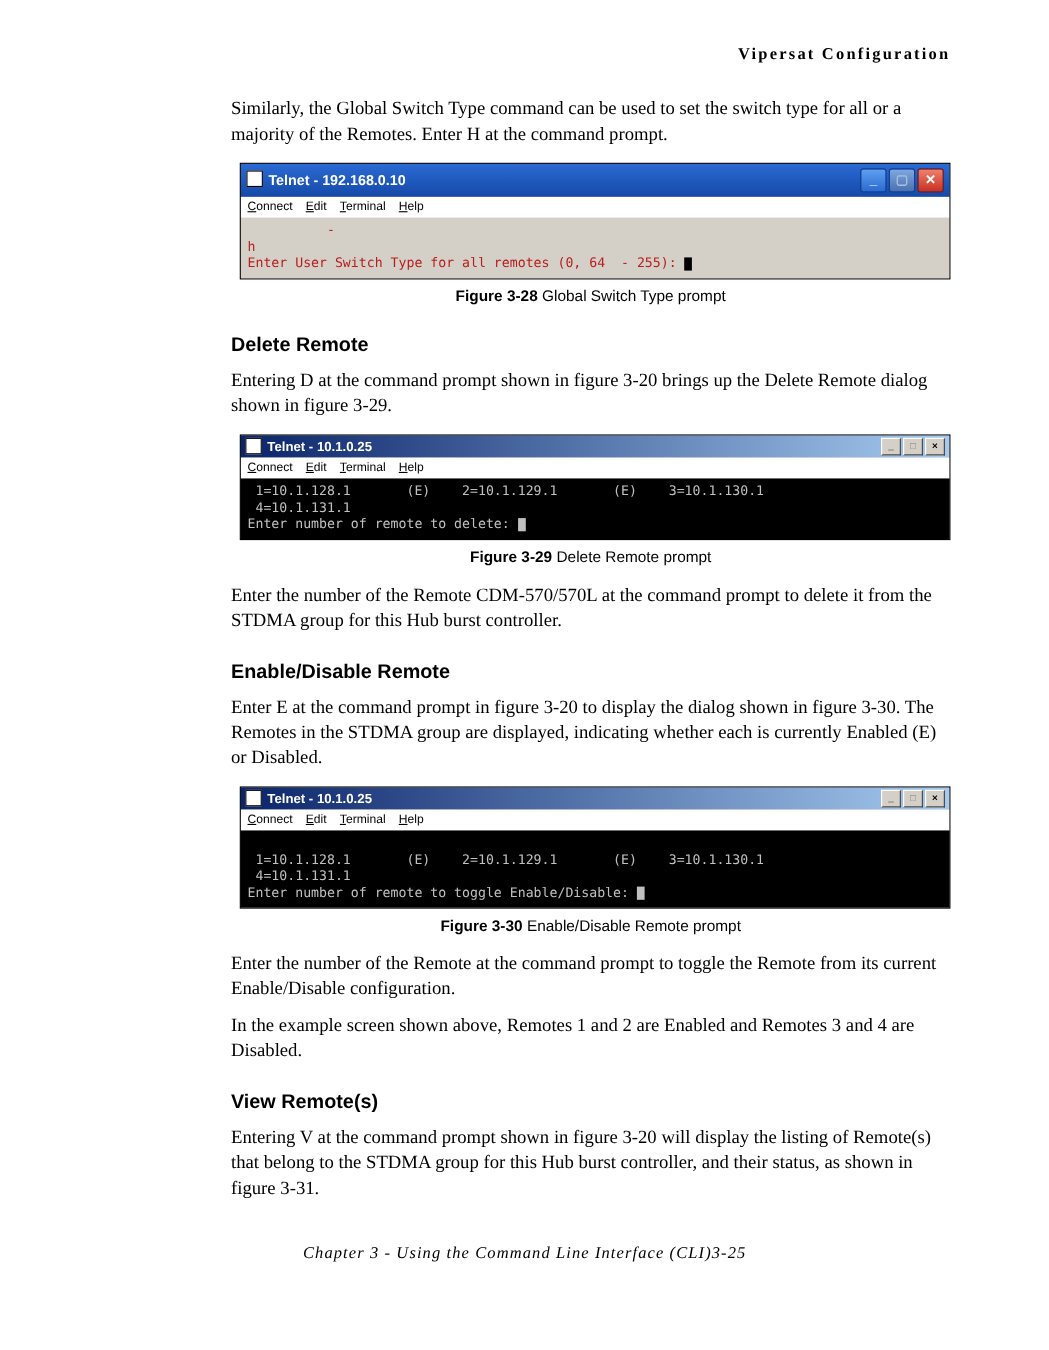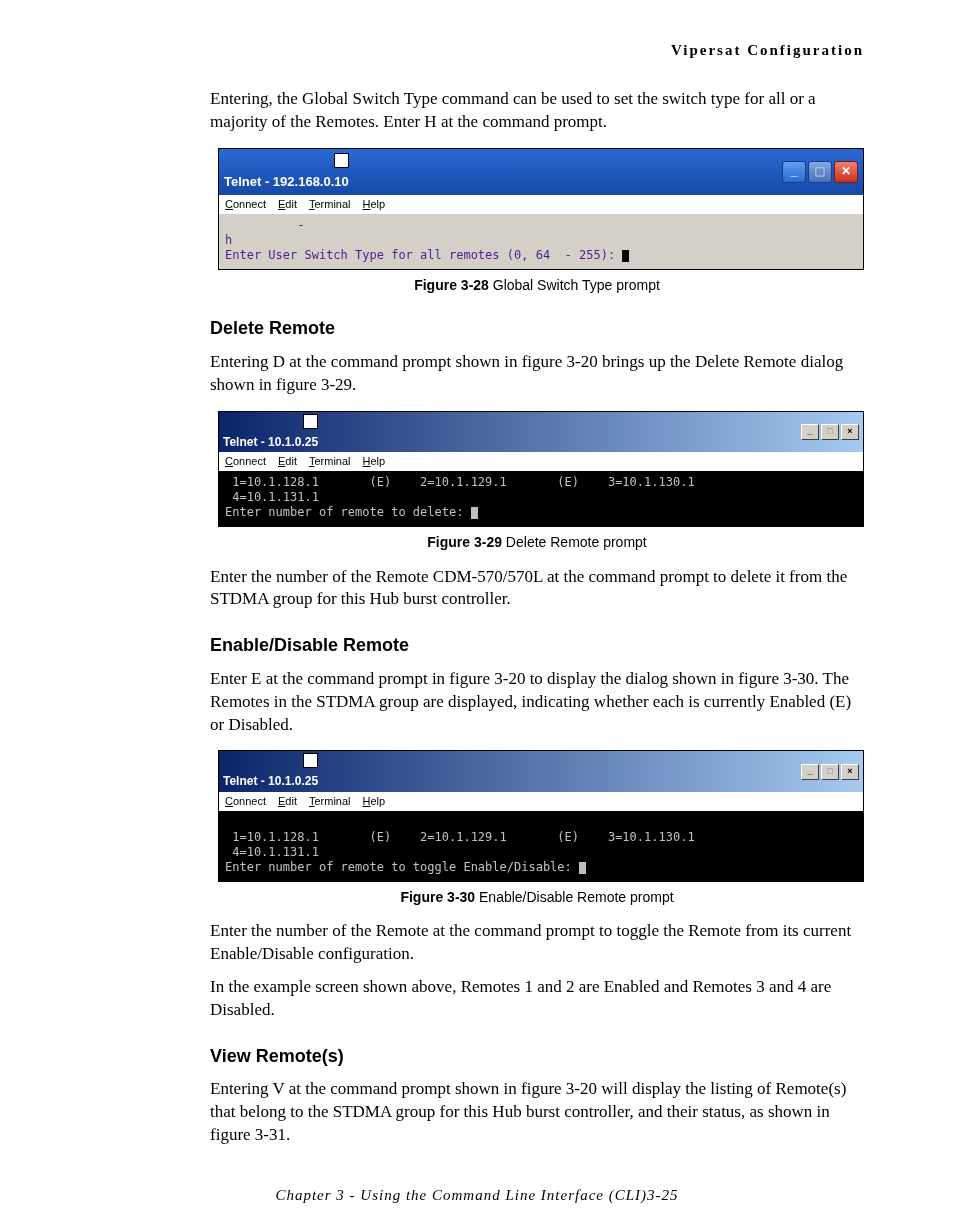--- a/index.html
+++ b/index.html
@@ -59,21 +59,21 @@
   .sc-titlebar.xp {
     background: linear-gradient(to bottom, #2a6ad3 0%, #1549a8 100%);
     color: #fff;
     padding: 4px 5px;
     font-size: 13px;
   }
   .sc-titlebar.classic {
     background: linear-gradient(to right, #0a246a 0%, #a6caf0 100%);
     color: #fff;
   }
-  .sc-titlebar .tb-left { display: flex; align-items: flex-end; gap: 5px; flex-direction: column; }
+  .sc-titlebar .tb-left { display: flex; align-items: flex-start; gap: 5px; }
   .sc-titlebar .tb-icon {
     width: 13px; height: 13px; background:#fff; display:inline-block;
     border:1px solid #000;
   }
   .ctl-group { display:flex; gap:2px; }
   .ctl-btn {
     width: 18px; height: 16px;
     background: #d4d0c8;
     border: 1px solid #404040;
     font-size: 10px;
@@ -124,21 +124,21 @@
     background:#000;
     color:#c0c0c0;
     padding: 4px 6px 6px 6px;
     white-space: pre;
     font-family: "Lucida Console", monospace;
     font-size: 12px;
     line-height: 1.25;
   }
   .sc-body.light {
     background:#d4d0c8;
-    color:#4c1d95;
+    color:#b91c1c;
   }
   .cursor {
     display:inline-block;
     width:7px; height:12px;
     background:#c0c0c0;
     vertical-align: text-bottom;
   }
   .cursor.dark { background:#000; }
   .bold { font-weight:normal;text-align:center; }
   .footer {
@@ -151,21 +151,21 @@
   }
 </style>
 </head>
 <body>
 
 <div class="running-header">Vipersat Configuration</div>
 
 <div class="content-area">
 
   <p class="body">
-    <span>Entering, the </span><span class="bold">Global Switch Type</span><span> command can be used to set the switch type for all or a majority of the Remotes. Enter </span><span class="bold">H</span><span> at the command prompt.</span>
+    <span>Similarly, the </span><span class="bold">Global Switch Type</span><span> command can be used to set the switch type for all or a majority of the Remotes. Enter </span><span class="bold">H</span><span> at the command prompt.</span>
   </p>
 
   <div class="screenshot">
     <div class="sc-titlebar xp">
       <div class="tb-left">
         <span class="tb-icon"></span>
         <span>Telnet - 192.168.0.10</span>
       </div>
       <div class="ctl-group">
         <div class="ctl-btn xp">_</div>

